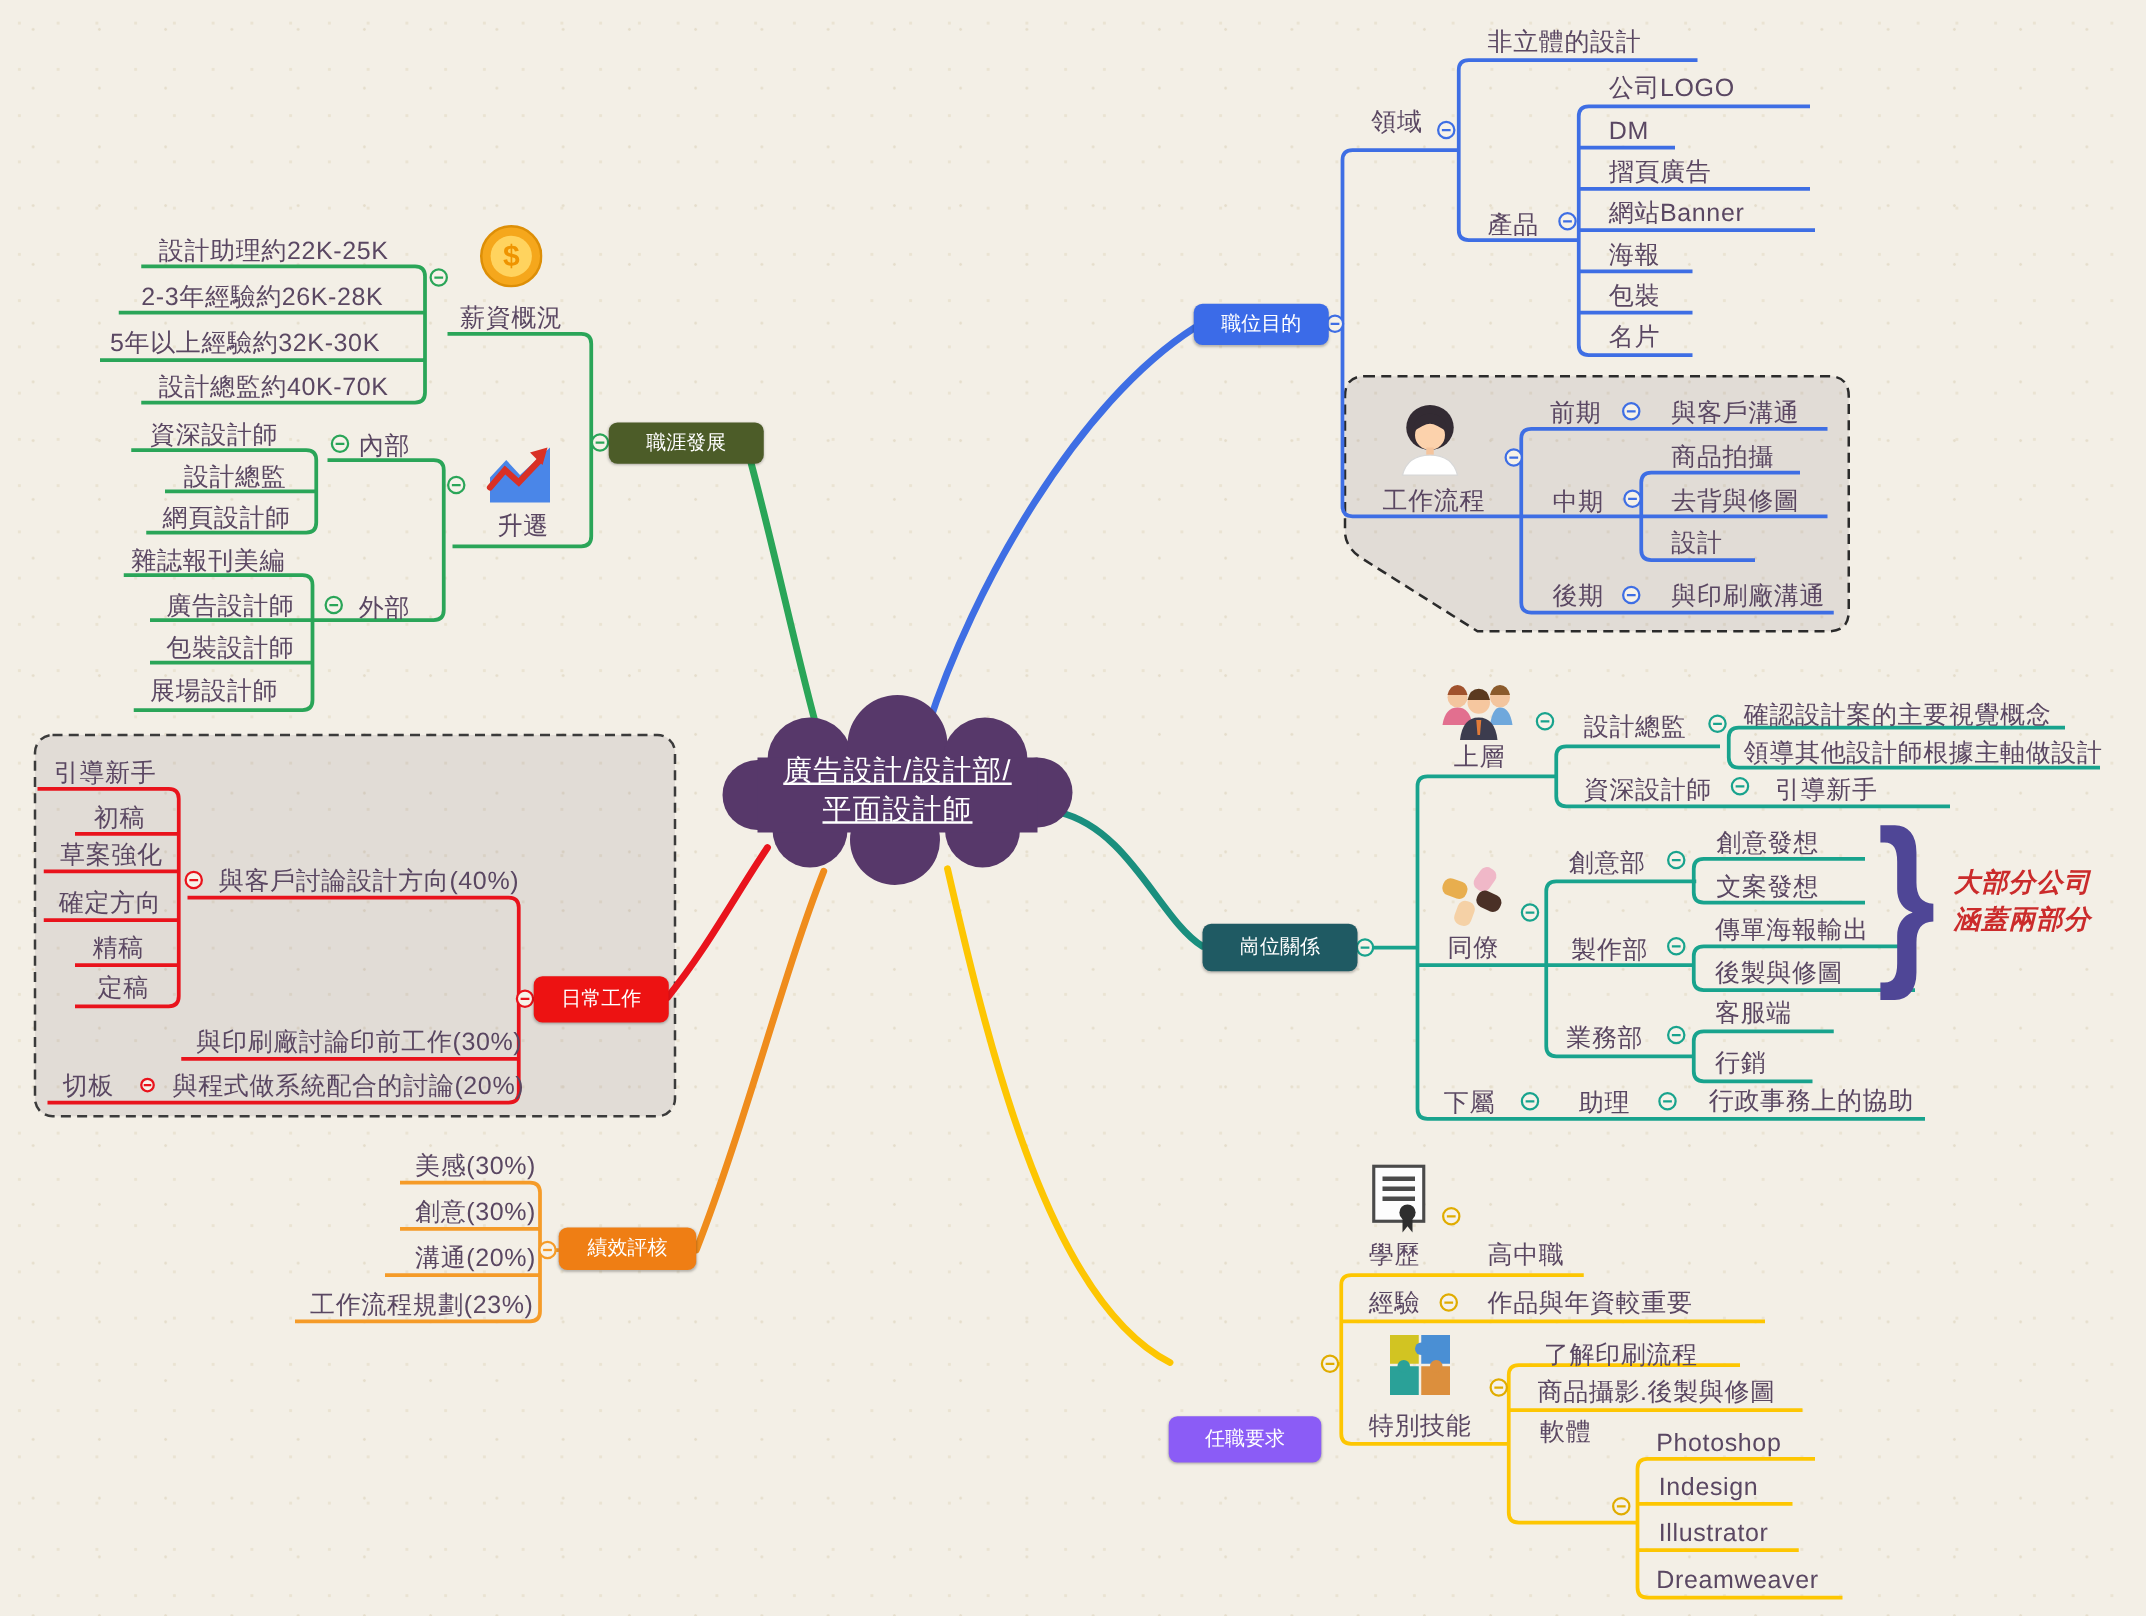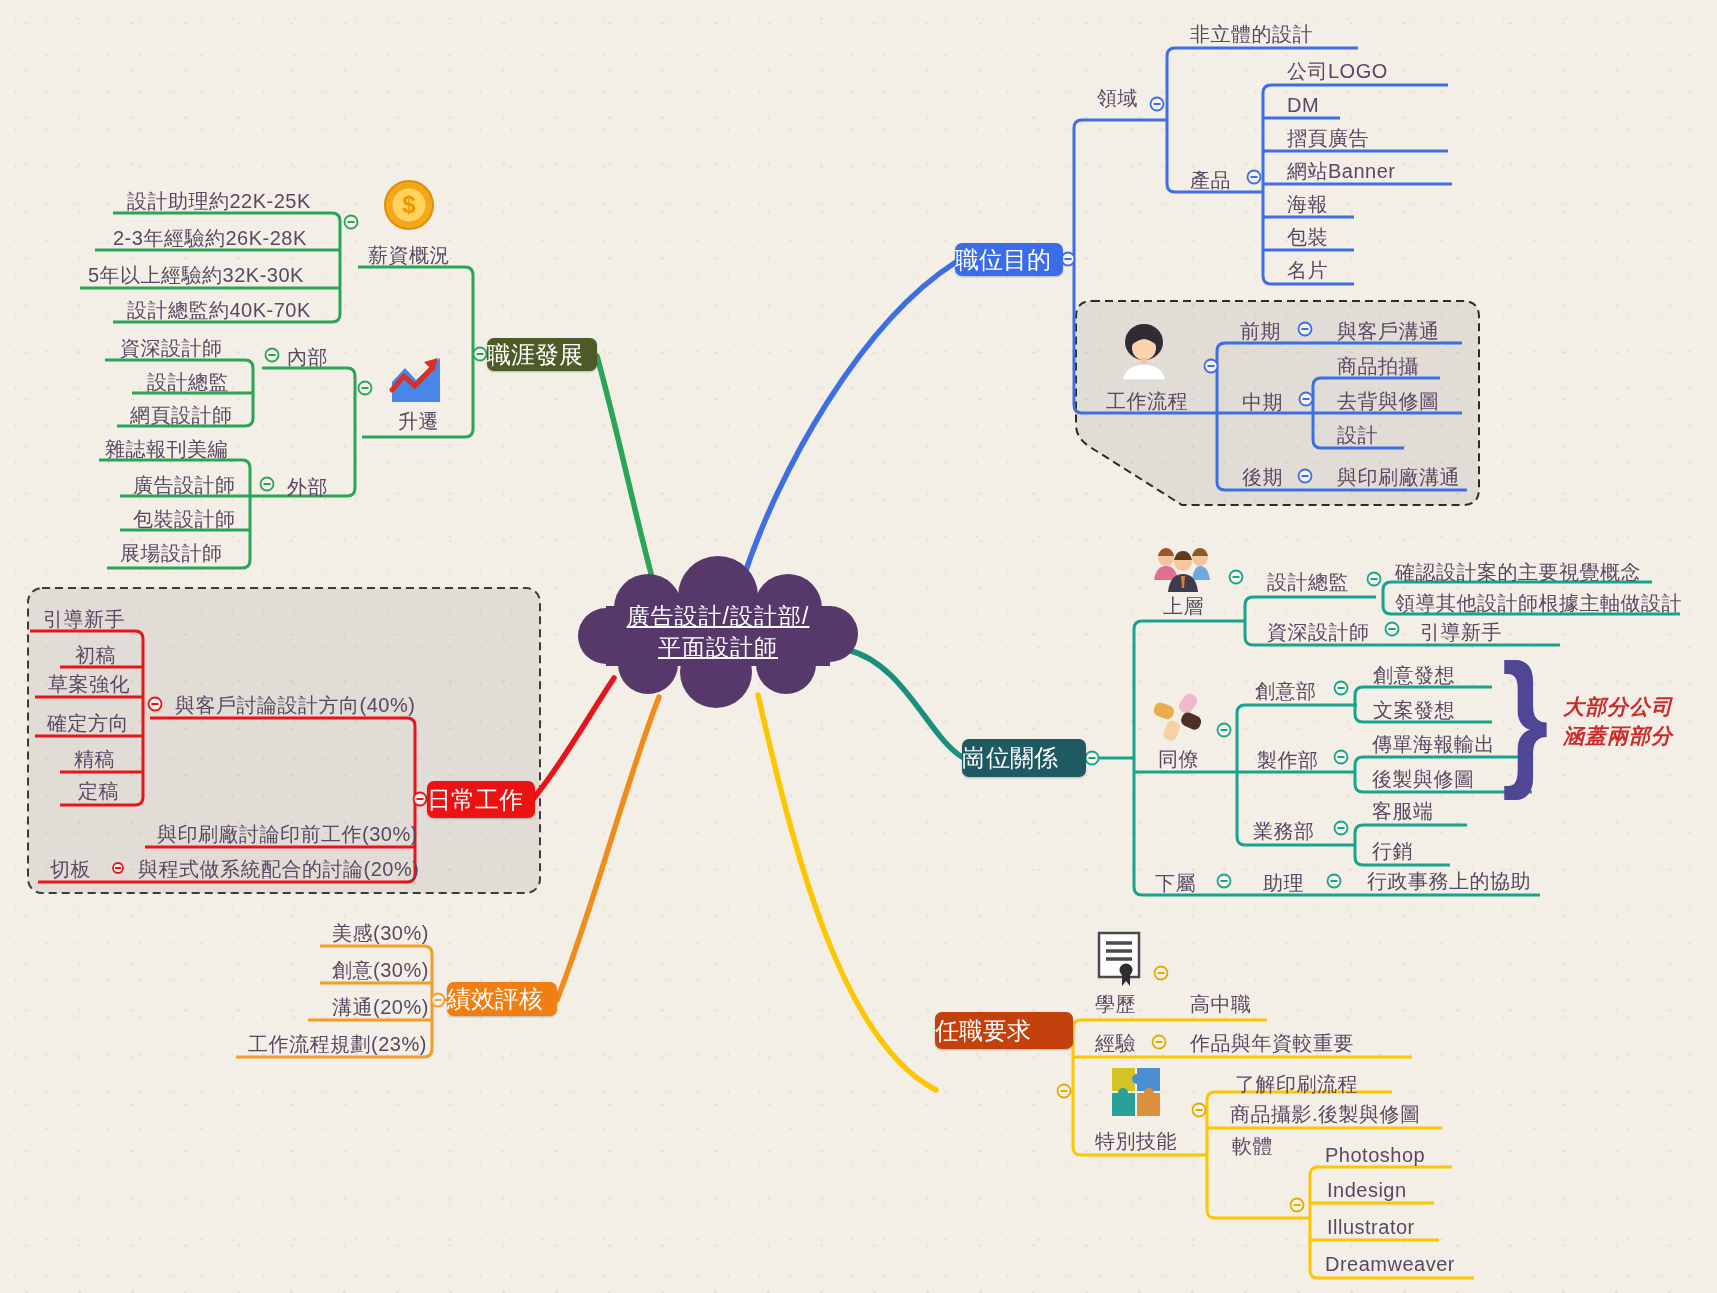--- a/index.html
+++ b/index.html
@@ -13,21 +13,21 @@
     background-size:53px 47px, 31px 37px;
     position:relative;
   }
   .canvas{position:absolute;left:0;top:0;width:1717px;height:1293px;}
   svg{position:absolute;left:0;top:0;}
   .t{
     position:absolute;font-size:20px;color:#5a4762;white-space:nowrap;
     letter-spacing:0.5px;line-height:24px;
   }
   .box{
-    position:absolute;color:#fff;font-size:24px;
+    position:absolute;color:#fff;font-size:16px;text-align:center;
     border-radius:7px;box-shadow:0 1px 2px rgba(0,0,0,0.25);
   }
   .note{
     position:absolute;color:#cb2b2b;font-size:21px;font-weight:bold;
     font-style:italic;line-height:29px;white-space:pre-line;letter-spacing:1px;
   }
   .brace{
     position:absolute;color:#4f4696;font-size:150px;font-weight:bold;
     transform:scaleX(0.8);line-height:150px;
   }
@@ -123,26 +123,26 @@
         <circle cx="716" cy="672" r="36"></circle>
     <circle cx="648" cy="664" r="30"></circle>
         <circle cx="606" cy="636" r="28"></circle>
     <rect x="606" y="606" width="224" height="60"></rect>
   </g>
 </svg>
 
 <div class="cloudtext">廣告設計/設計部/
 平面設計師</div>
 
-<div class="box" style="left:487px;top:338px;width:110px;height:33px;line-height:33px;background:#4c5c28">職涯發展</div>
+<div class="box" style="left:487px;top:338px;width:124px;height:33px;line-height:33px;background:#4c5c28">職涯發展</div>
 <div class="box" style="left:427px;top:781px;width:108px;height:37px;line-height:37px;background:#ed1212">日常工作</div>
 <div class="box" style="left:447px;top:982px;width:110px;height:34px;line-height:34px;background:#ef7e14">績效評核</div>
 <div class="box" style="left:955px;top:243px;width:108px;height:33px;line-height:33px;background:#3b6be8">職位目的</div>
 <div class="box" style="left:962px;top:739px;width:124px;height:38px;line-height:38px;background:#1f5a63">崗位關係</div>
-<div class="box" style="left:935px;top:1012px;width:138px;height:37px;line-height:37px;background:#c2410c">任職要求</div>
+<div class="box" style="left:935px;top:1133px;width:122px;height:37px;line-height:37px;background:#8b5cf6">任職要求</div>
 
 <span class="t" style="left:127px;top:189px">設計助理約22K-25K</span>
 <span class="t" style="left:113px;top:226px">2-3年經驗約26K-28K</span>
 <span class="t" style="left:88px;top:263px">5年以上經驗約32K-30K</span>
 <span class="t" style="left:127px;top:298px">設計總監約40K-70K</span>
 <span class="t" style="left:368px;top:243px">薪資概況</span>
 <span class="t" style="left:398px;top:409px">升遷</span>
 <span class="t" style="left:287px;top:345px">內部</span>
 <span class="t" style="left:120px;top:336px">資深設計師</span>
 <span class="t" style="left:147px;top:370px">設計總監</span>

